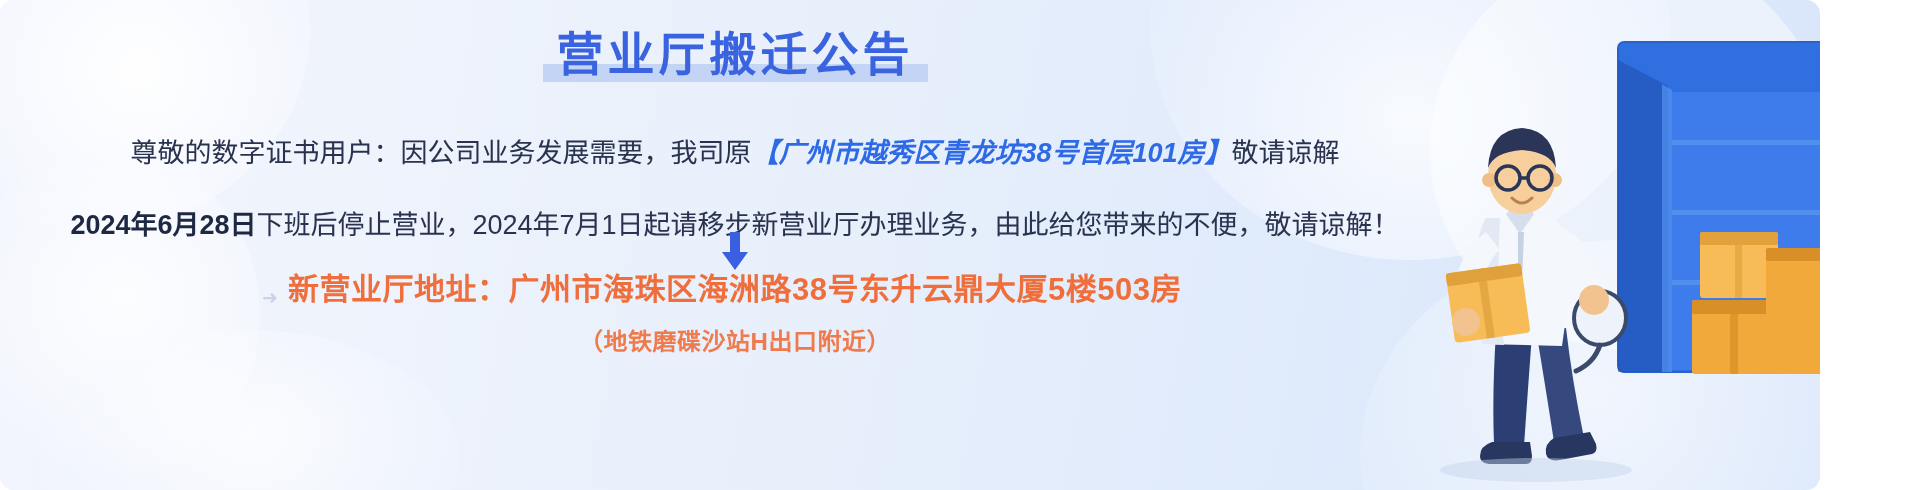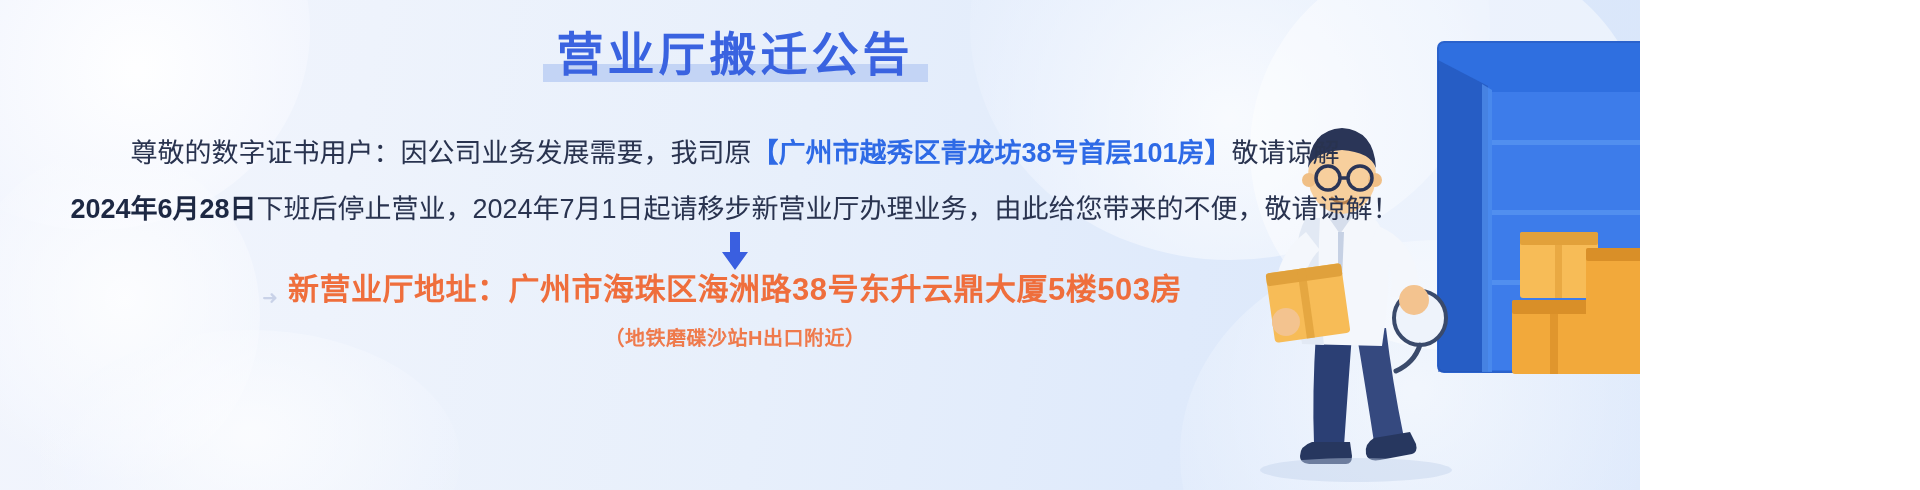--- a/index.html
+++ b/index.html
@@ -7,24 +7,25 @@
     margin: 0;
     padding: 0;
     background: #ffffff;
   }
   body {
     font-family: "Liberation Sans", "DejaVu Sans", sans-serif;
   }
 
   .banner {
     position: relative;
-    width: 1640px;
+    width: 1820px;
     height: 490px;
     overflow: hidden;
     background: linear-gradient(100deg, #f2f5fd 0%, #eef3fc 22%, #e7effb 48%, #dfeafb 72%, #d9e6fa 100%);
+    border-radius: 14px;
   }
 
   
   .blob {
     position: absolute;
     border-radius: 50%;
     pointer-events: none;
   }
   .blob-tl {
     left: -120px; top: -170px;
@@ -90,25 +91,26 @@
   .para {
     position: absolute;
     width: 1470px;
     text-align: center;
     color: #29334f;
     font-size: 27px;
     line-height: 1.0;
     white-space: nowrap;
   }
   .line1 { left: 0; top: 140px; }
-  .line2 { left: 0; top: 196px; }
+  .line2 { left: 0; top: 212px; }
 
   .addr-hl {
     color: #2e6ae6;
     font-weight: bold;
+    font-style: italic;
   }
   .date-strong {
     font-weight: bold;
     color: #1d2843;
   }
 
   
   .arrow {
     position: absolute;
     left: 0; top: 232px;
@@ -128,21 +130,21 @@
     font-weight: bold;
     color: #ef6e3c;
     letter-spacing: 0.5px;
     white-space: nowrap;
   }
   .addr-sub {
     position: absolute;
     left: 0; top: 322px;
     width: 1470px;
     text-align: center;
-    font-size: 20px;
+    font-size: 24px;
     font-weight: bold;
     color: #ef7a4c;
     letter-spacing: 0.5px;
     white-space: nowrap;
   }
 
   .ghost-arrow {
     position: absolute;
     left: 262px;
     top: 288px;

